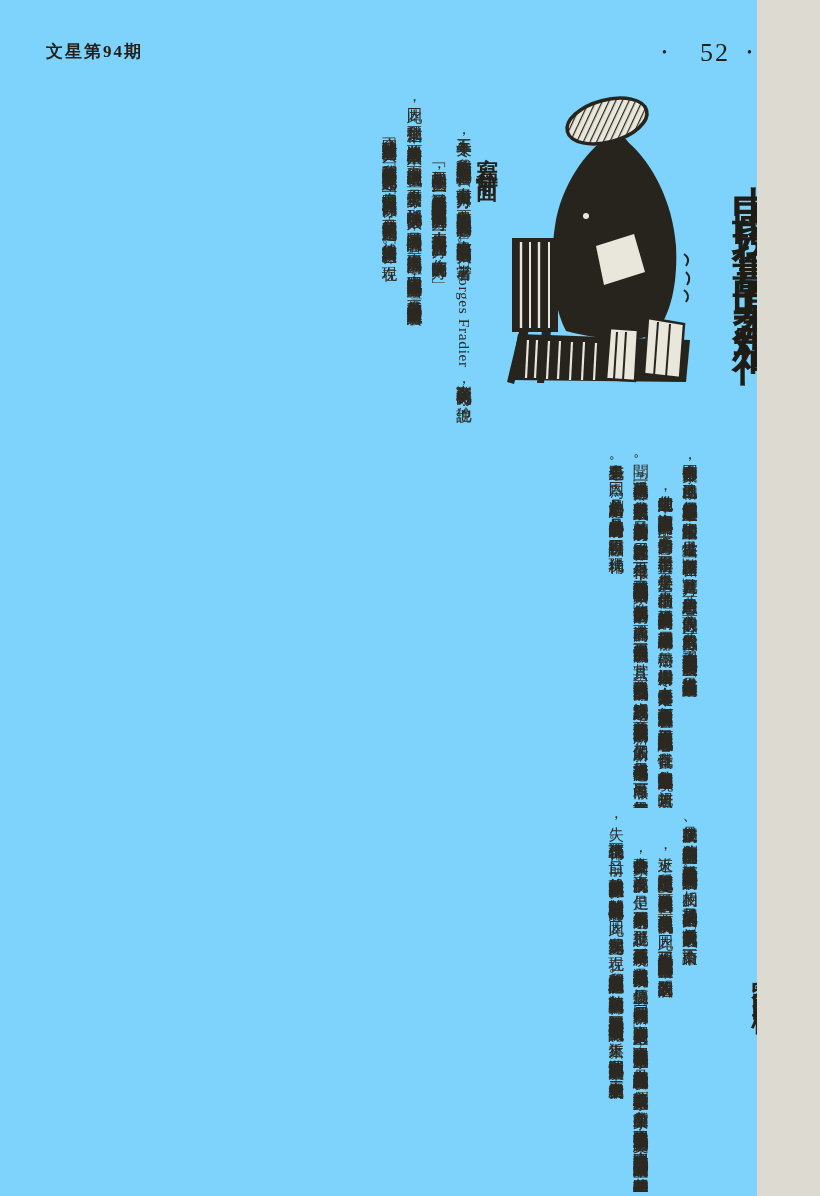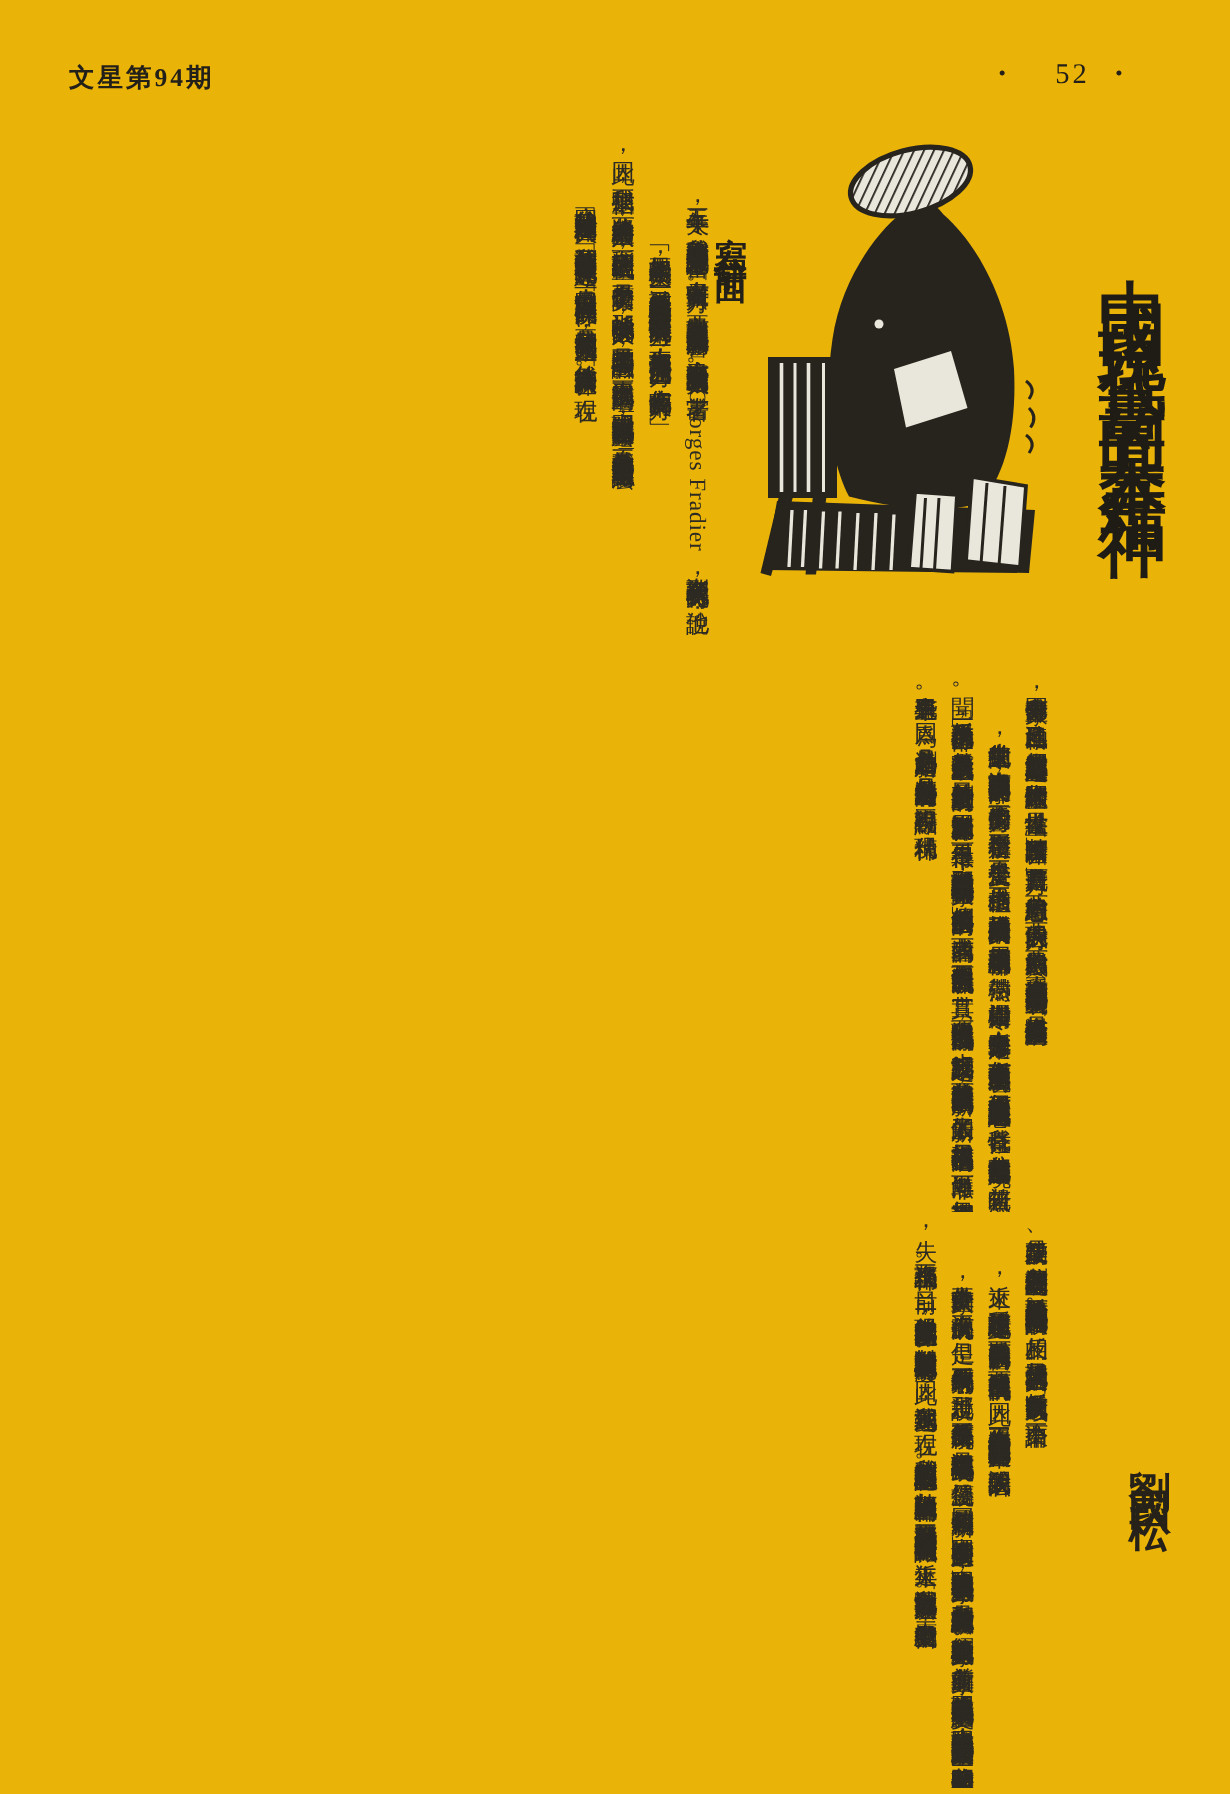--- a/index.html
+++ b/index.html
@@ -2,36 +2,36 @@
 <html><head>
 <meta charset="utf-8">
 <style>
   html,body{margin:0;padding:0;}
   body{
     width:820px;height:1196px;
     font-family:"Liberation Serif","DejaVu Serif",serif;
     background:#dddad2;
   }
   .page{
-    position:relative;width:820px;height:1196px;overflow:hidden;
-    background:#eab308;
+    position:relative;width:757px;height:1196px;overflow:hidden;
+    background:#7dd3fc;
     color:#2b2822;
   }
   
   .mag-title{
     position:absolute;left:46px;top:40px;
     font-size:17px;font-weight:bold;letter-spacing:2px;color:#23201a;
   }
   .page-no{
     position:absolute;left:642px;top:40px;width:130px;
     display:flex;align-items:center;justify-content:center;gap:17px;
     color:#23201a;
   }
   .page-no .dot{font-size:14px;line-height:1;}
-  .page-no .num{font-size:19px;letter-spacing:2px;line-height:1;margin-left:16px;}
+  .page-no .num{font-size:26px;letter-spacing:2px;line-height:1;margin-left:16px;}
   
   .article-title{
     position:absolute;left:722px;top:150px;width:66px;
     writing-mode:vertical-rl;text-orientation:upright;
     font-size:45px;font-weight:bold;letter-spacing:17px;
     color:#1f1c16;line-height:66px;
   }
   
   .author{
     position:absolute;left:736px;top:958px;width:48px;

